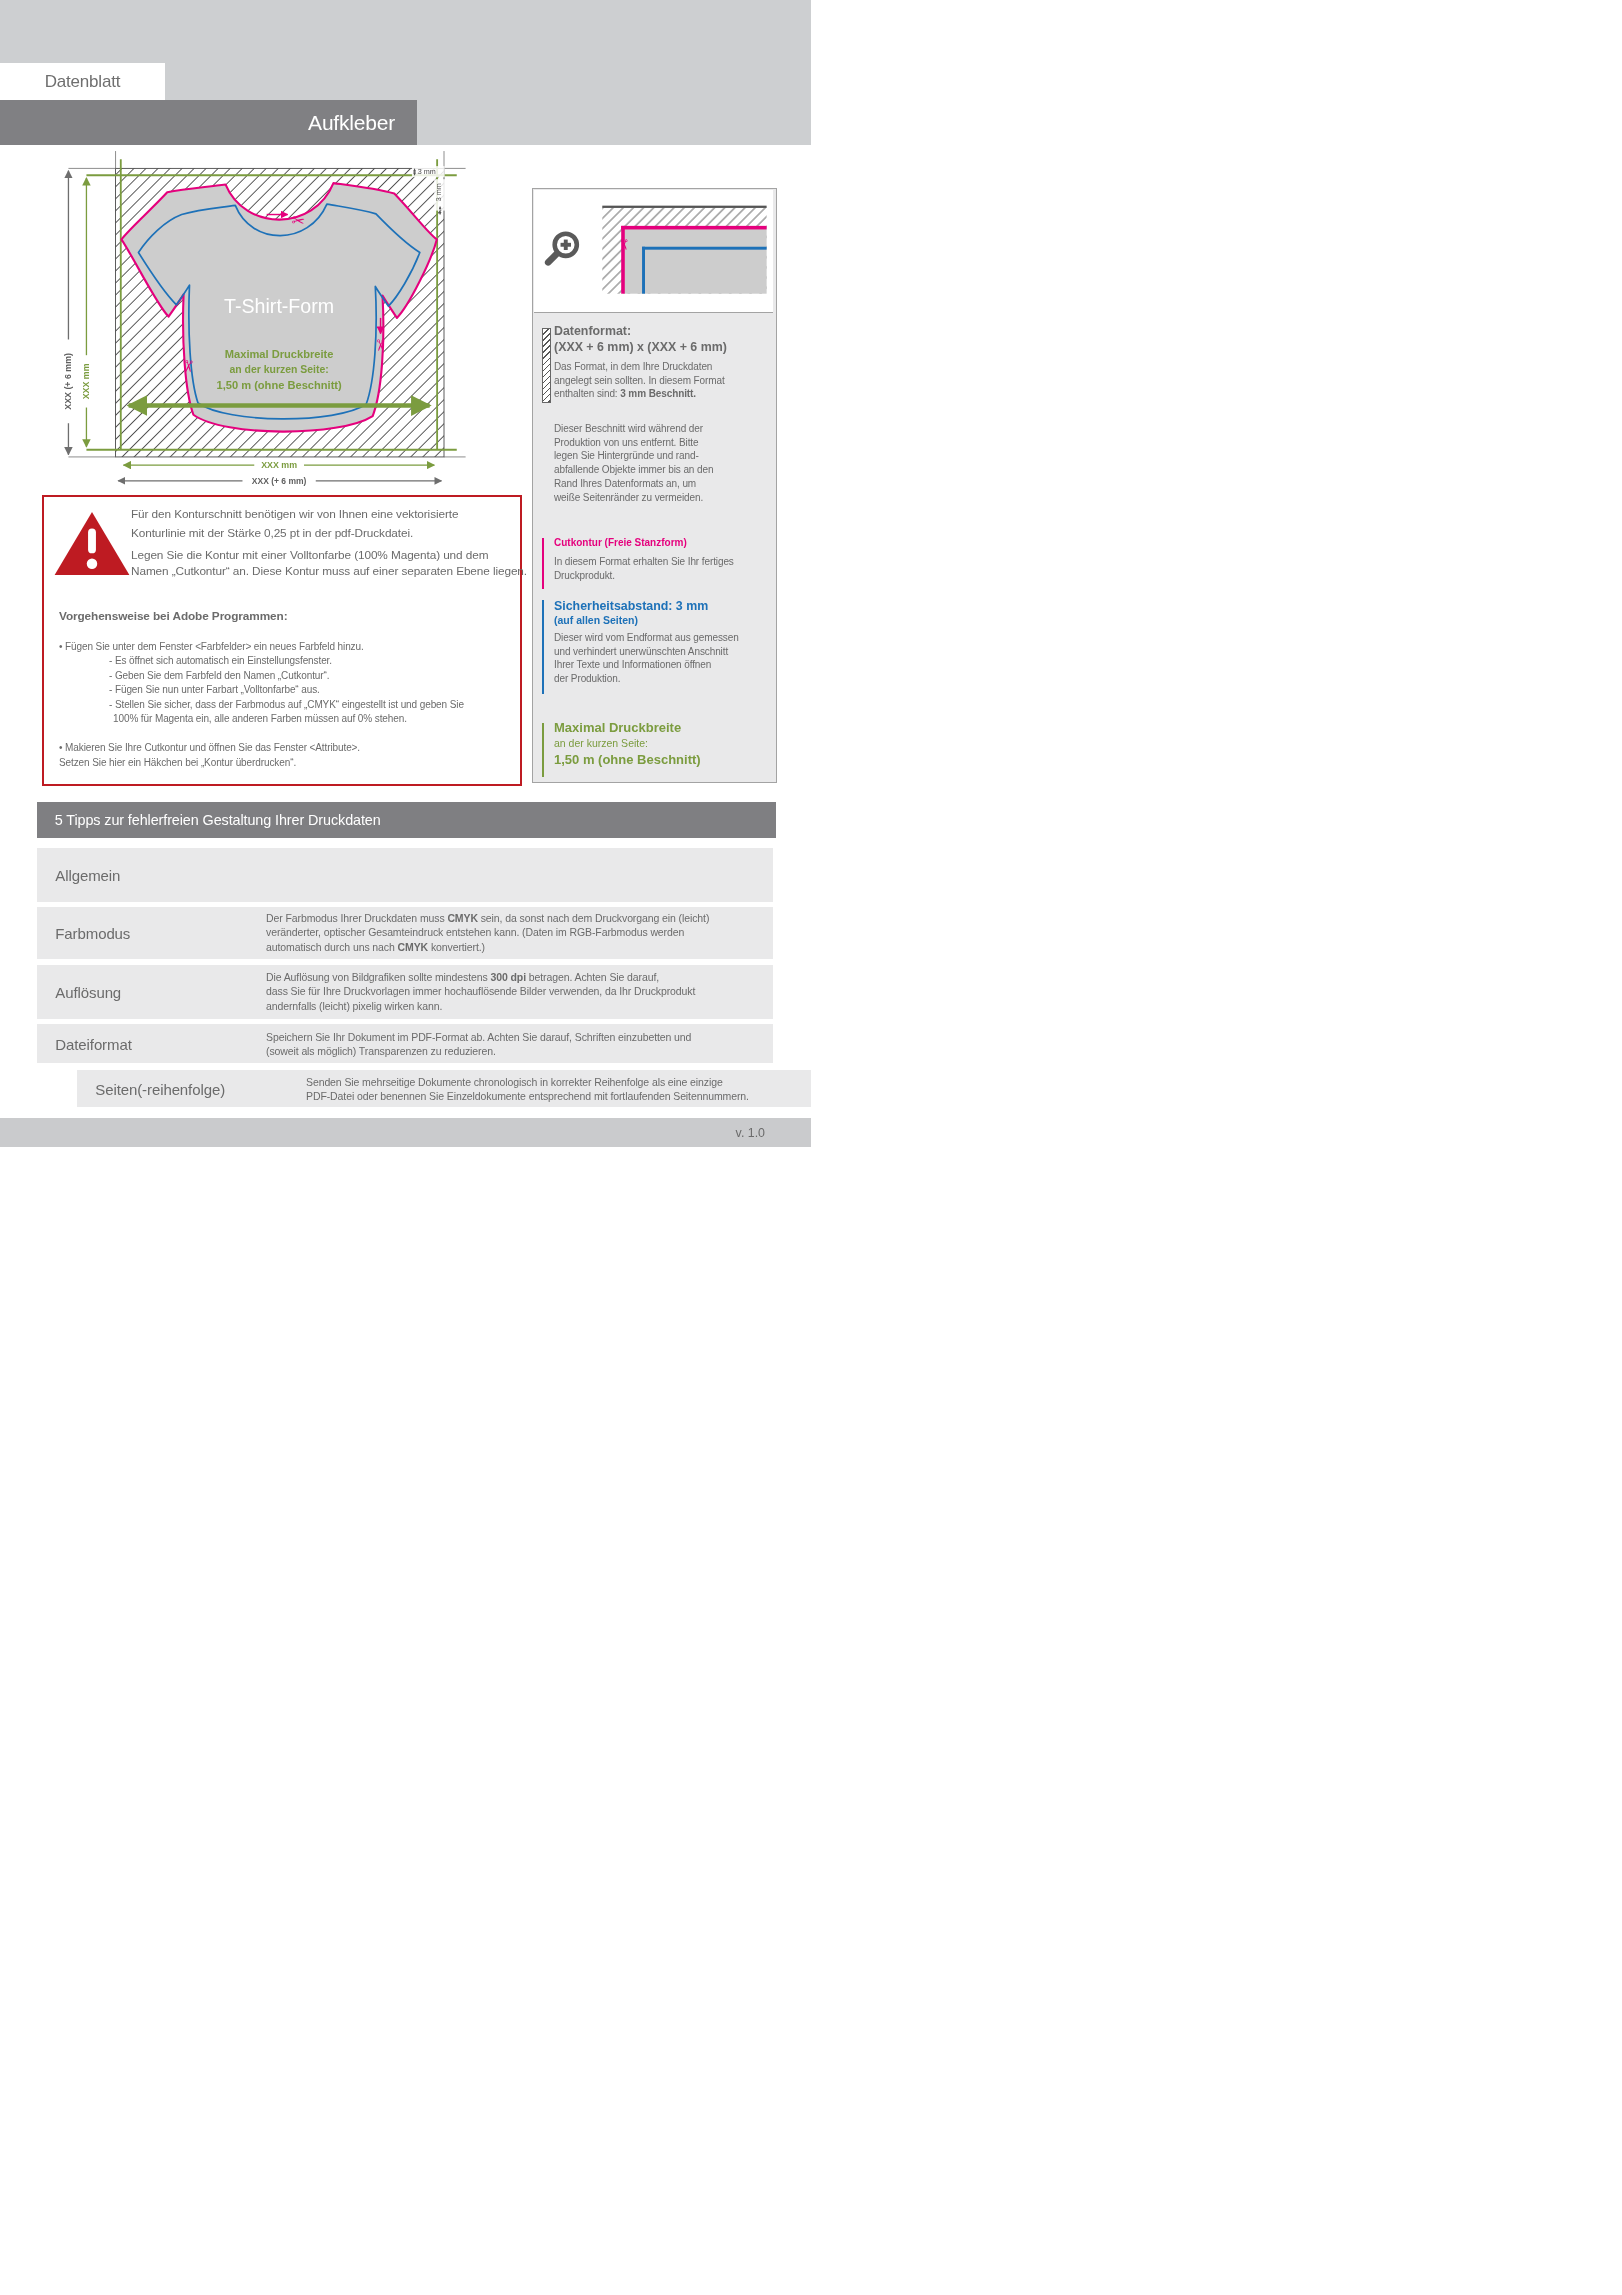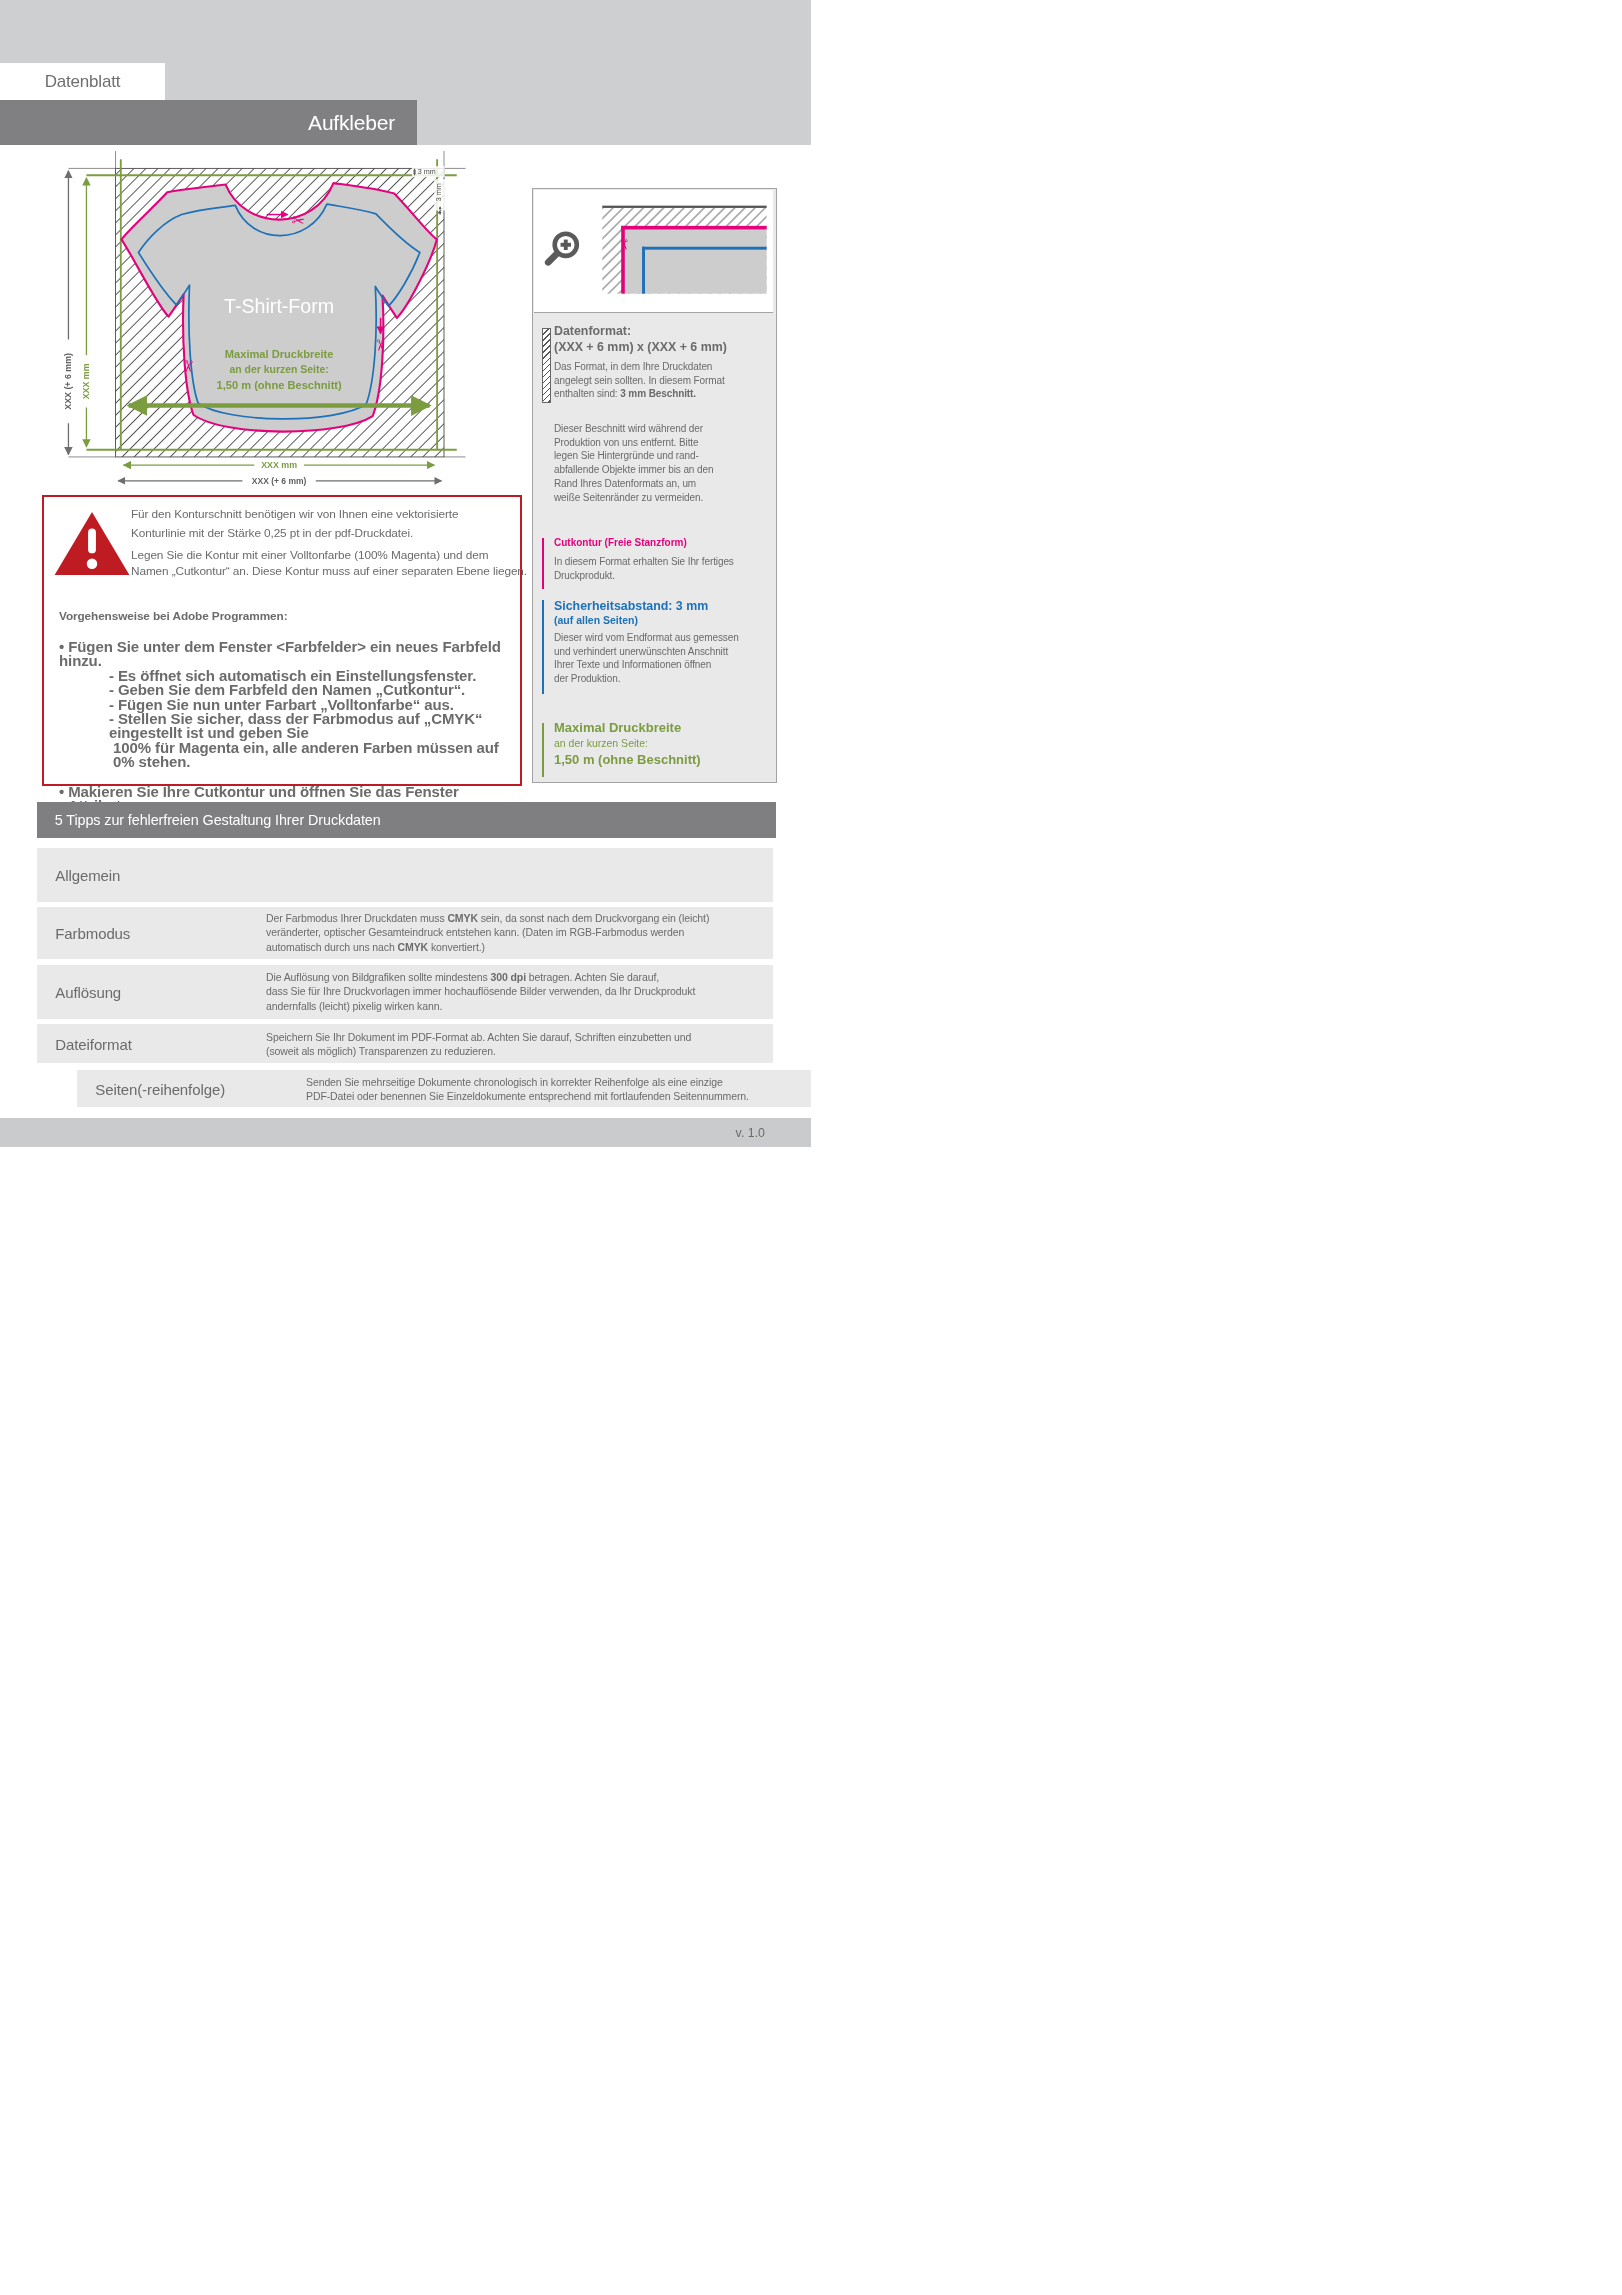--- a/index.html
+++ b/index.html
@@ -13,21 +13,21 @@
   .sheet-box span{font-size:17px;color:#6f6f6f;letter-spacing:-0.2px;}
   .title-band{left:0;top:100px;width:417px;height:45px;background:#808083;
               display:flex;align-items:center;justify-content:flex-end;padding-right:22px;box-sizing:border-box;}
   .title-band span{font-size:21px;color:#ffffff;letter-spacing:-0.2px;}
   
   .warn-box{left:42px;top:495px;width:480px;height:291px;border:2px solid #be1b22;background:#fff;box-sizing:border-box;}
   .warn-tri{left:52px;top:510px;width:80px;height:67px;}
   .warn-p1{left:131px;top:505px;font-size:11.8px;line-height:19px;white-space:pre-line;letter-spacing:-0.1px;}
   .warn-p2{left:131px;top:548px;font-size:11.8px;line-height:15.7px;white-space:pre-line;letter-spacing:-0.1px;}
   .adobe-title{left:59px;top:609px;font-size:11.8px;font-weight:bold;letter-spacing:-0.1px;}
-  .adobe-list{left:59px;top:640px;width:452px;font-size:15px;letter-spacing:-0.1px;font-weight:bold;}
+  .adobe-list{left:59px;top:640px;width:452px;font-size:10px;letter-spacing:-0.1px;}
   .adobe-list div{line-height:14.4px;}
   .ind1{margin-left:50px;}
   .ind2{margin-left:54px;}
   .gap-top{margin-top:15px;white-space:pre-line;}
   
   .panel{left:532px;top:188px;width:245px;height:595px;background:#e9e9ea;border:1.3px solid #a3a3a3;box-sizing:border-box;}
   .panel-white{left:1.3px;top:1.3px;width:239px;height:123px;background:#ffffff;border-bottom:1.3px solid #a3a3a3;box-sizing:border-box;}
   .df-icon{left:8.5px;top:139px;width:7.2px;height:73px;border:0.7px solid #666;
            background:repeating-linear-gradient(135deg,#ffffff 0 3.3px,#555 3.3px 4.3px);}
   .df-t1{left:21px;top:135px;font-size:12.4px;font-weight:bold;}

